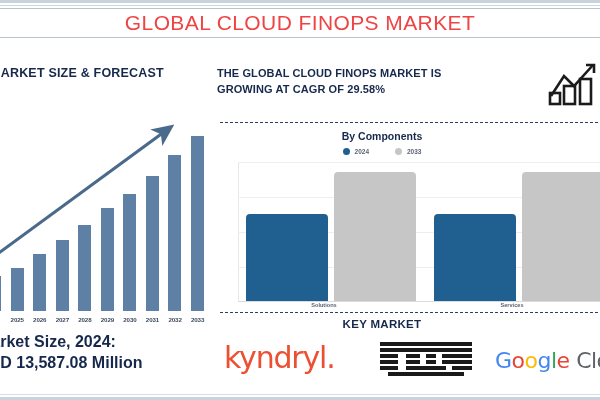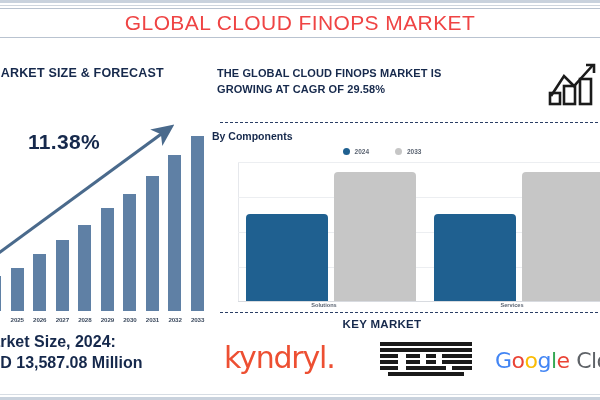--- a/index.html
+++ b/index.html
@@ -87,21 +87,21 @@
     font-size:11px;font-weight:bold;color:#16294c;line-height:1.45;letter-spacing:.1px;
   }
   .chart-icon{
     position:absolute;left:335px;top:18px;width:52px;height:44px;
   }
   .dash-1{
     position:absolute;left:8px;top:78px;width:378px;height:0;
     border-top:1.5px dashed #2b3f66;
   }
   .subtitle{
-    position:absolute;left:0;top:86px;width:340px;text-align:left;
+    position:absolute;left:0;top:86px;width:340px;text-align:center;
     font-size:10.5px;font-weight:bold;color:#16294c;
   }
   .legend{
     position:absolute;left:0;top:104px;width:340px;
     display:flex;justify-content:center;gap:26px;align-items:center;
   }
   .legend-item{display:flex;align-items:center;gap:5px;}
   .legend-dot{width:7px;height:7px;border-radius:50%;}
   .legend-label{font-size:6.5px;color:#5b6472;font-weight:bold;}
 
@@ -162,21 +162,20 @@
   <div class="title-band">
     <span class="main-title">GLOBAL CLOUD FINOPS MARKET</span>
   </div>
 
   <div class="left-panel">
 
     <div class="badge">
       <span class="badge-text">MARKET SIZE &amp; FORECAST</span>
     </div>
 
-    <div class="cagr-big">11.38%</div>
 
     <div class="left-chart">
       <div class="bars" id="left-bars">
           <div class="bar" style="height: 34.8214px; background: rgb(95, 128, 165);"></div>
           <div class="bar" style="height: 43.1786px; background: rgb(95, 128, 165);"></div>
           <div class="bar" style="height: 57.1071px; background: rgb(95, 128, 165);"></div>
           <div class="bar" style="height: 71.0357px; background: rgb(95, 128, 165);"></div>
           <div class="bar" style="height: 86.3571px; background: rgb(95, 128, 165);"></div>
           <div class="bar" style="height: 103.071px; background: rgb(95, 128, 165);"></div>
           <div class="bar" style="height: 117px; background: rgb(95, 128, 165);"></div>

